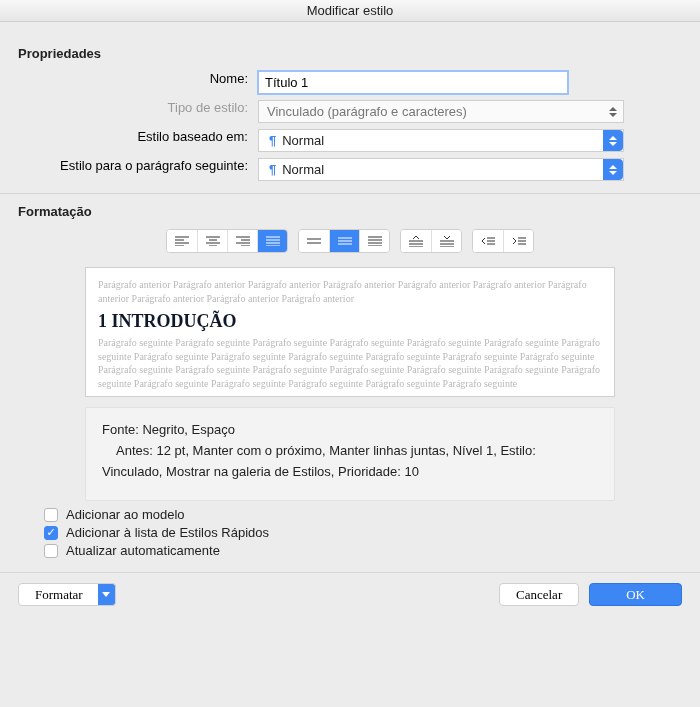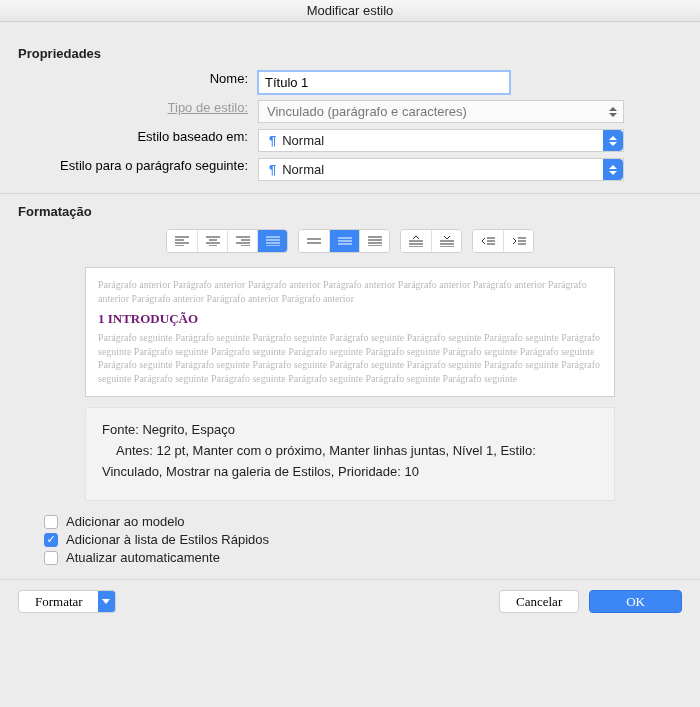--- a/index.html
+++ b/index.html
@@ -2,23 +2,23 @@
 <html><head>
 <meta charset="utf-8">
 <style>
 * { box-sizing: border-box; margin: 0; padding: 0; }
 body { font-family: -apple-system, "Helvetica Neue", Arial, sans-serif; font-size: 13px; background: #ececec; color: #222; width: 700px; height: 707px; overflow: hidden; }
 .title-bar { height: 22px; line-height: 22px; text-align: center; font-size: 13px; background: linear-gradient(#f7f7f7,#e6e6e6); border-bottom: 1px solid #cfcfcf; }
 .content { padding: 14px 18px 6px; }
 .section-title { font-weight: 700; font-size: 13px; margin: 10px 0 10px; }
 .row { display: flex; margin: 6px 0; }
 .label { width: 240px; text-align: right; padding-right: 10px; color: #000; }
-.label.dim { color: #9b9b9b; text-decoration: underline; }
+.label.dim { color: #9b9b9b; }
 .field { flex: 1; display: flex; }
-input.text { width: 252px; height: 23px; padding: 2px 6px; border: 1px solid #8fb6f0; outline: 2px solid #9cc1fb; outline-offset: -1px; background: #fff; font-size: 13px; }
+input.text { width: 310px; height: 23px; padding: 2px 6px; border: 1px solid #8fb6f0; outline: 2px solid #9cc1fb; outline-offset: -1px; background: #fff; font-size: 13px; }
 .select-like { width: 366px; height: 23px; display: flex; align-items: center; background: #fff; border: 1px solid #cfcfcf; border-radius: 0; position: relative; padding: 0 26px 0 8px; }
 .select-like.disabled { color: #777; background: #fafafa; }
 .select-like.blue-end { padding-left: 10px; }
 .select-arrow { position: absolute; right: 0; top: 0; bottom: 0; width: 20px; display: flex; flex-direction: column; align-items: center; justify-content: center; border-top-right-radius: 4px; border-bottom-right-radius: 4px; }
 .select-arrow.double::before { content: ""; border-left: 4px solid transparent; border-right: 4px solid transparent; border-bottom: 4px solid #666; margin-bottom: 2px; }
 .select-arrow.double::after { content: ""; border-left: 4px solid transparent; border-right: 4px solid transparent; border-top: 4px solid #666; }
 .select-arrow.blue { background: #3d87f5; }
 .select-arrow.blue::before { border-bottom-color: #fff; }
 .select-arrow.blue::after  { border-top-color: #fff; }
 .pilcrow { color: #3d87f5; font-weight: 700; margin-right: 6px; font-size: 13px; }
@@ -33,23 +33,23 @@
 .dd.color .arrow-blue::after { content: ""; border-left: 4px solid transparent; border-right: 4px solid transparent; border-top: 5px solid #fff; }
 .dd.color::after { display: none; }
 .seg { display: flex; height: 24px; border: 1px solid #cfcfcf; border-radius: 4px; overflow: hidden; background: #fff; }
 .seg button { width: 30px; border: 0; border-left: 1px solid #e0e0e0; background: #fff; font-size: 12px; cursor: pointer; display: flex; align-items: center; justify-content: center; color: #333; }
 .seg button:first-child { border-left: 0; }
 .seg button.active { background: #3d87f5; color: #fff; }
 .seg button svg line, .seg button svg polyline { stroke: currentColor; }
 .toolbar2 { display: flex; gap: 10px; margin-top: 8px; justify-content: center; }
 .preview { margin: 14px auto 0; border: 1px solid #cfcfcf; background: #fff; width: 530px; height: 130px; padding: 10px 12px; font-family: "Times New Roman", serif; overflow: hidden; }
 .prev-grey { color: #b9b9b9; font-size: 10px; line-height: 1.35; }
-.prev-head { font-weight: 700; font-size: 13px; margin: 6px 0 4px; color: #701a75; }
+.prev-head { font-weight: 700; font-size: 18px; margin: 6px 0 4px; color: #0f172a; }
 .desc { margin: 10px auto 0; width: 530px; background: #f3f3f3; border: 1px solid #e2e2e2; border-radius: 2px; padding: 12px 16px 18px; font-size: 13px; line-height: 1.6; }
-.checks { margin: 13px 0 8px 26px; text-align: center; }
+.checks { margin: 6px 0 8px 26px; text-align: center; }
 .check-row { display: flex; align-items: center; margin: 3px 0; }
 .checkbox { width: 14px; height: 14px; border: 1px solid #b8b8b8; border-radius: 3px; margin-right: 8px; background: #fff; display: inline-flex; align-items: center; justify-content: center; }
 .checkbox.checked { background: #3d87f5; border-color: #3d87f5; color: #fff; font-size: 11px; line-height: 1; }
 .bottom-bar { padding: 10px 18px 14px; display: flex; align-items: center; border-top: 1px solid #d6d6d6; background: #ececec; }
 .btn { height: 23px; padding: 0 16px; background: #fff; border: 1px solid #cfcfcf; border-radius: 4px; font-size: 13px; cursor: pointer; font-family: Liberation Serif, serif; }
 .btn.primary { background: #3d87f5; border-color: #2f74e0; color: #fff; padding: 0 36px; }
 .format-btn { display: flex; align-items: center; position: relative; }
 .format-btn .dd-end { width: 18px; height: 23px; border: 1px solid #cfcfcf; border-left: 0; border-radius: 0 4px 4px 0; background: #3d87f5; display: flex; align-items: center; justify-content: center; margin-left: -2px; }
 .format-btn .dd-end::after { content: ""; border-left: 4px solid transparent; border-right: 4px solid transparent; border-top: 5px solid #fff; }
 .spacer { flex: 1; }

